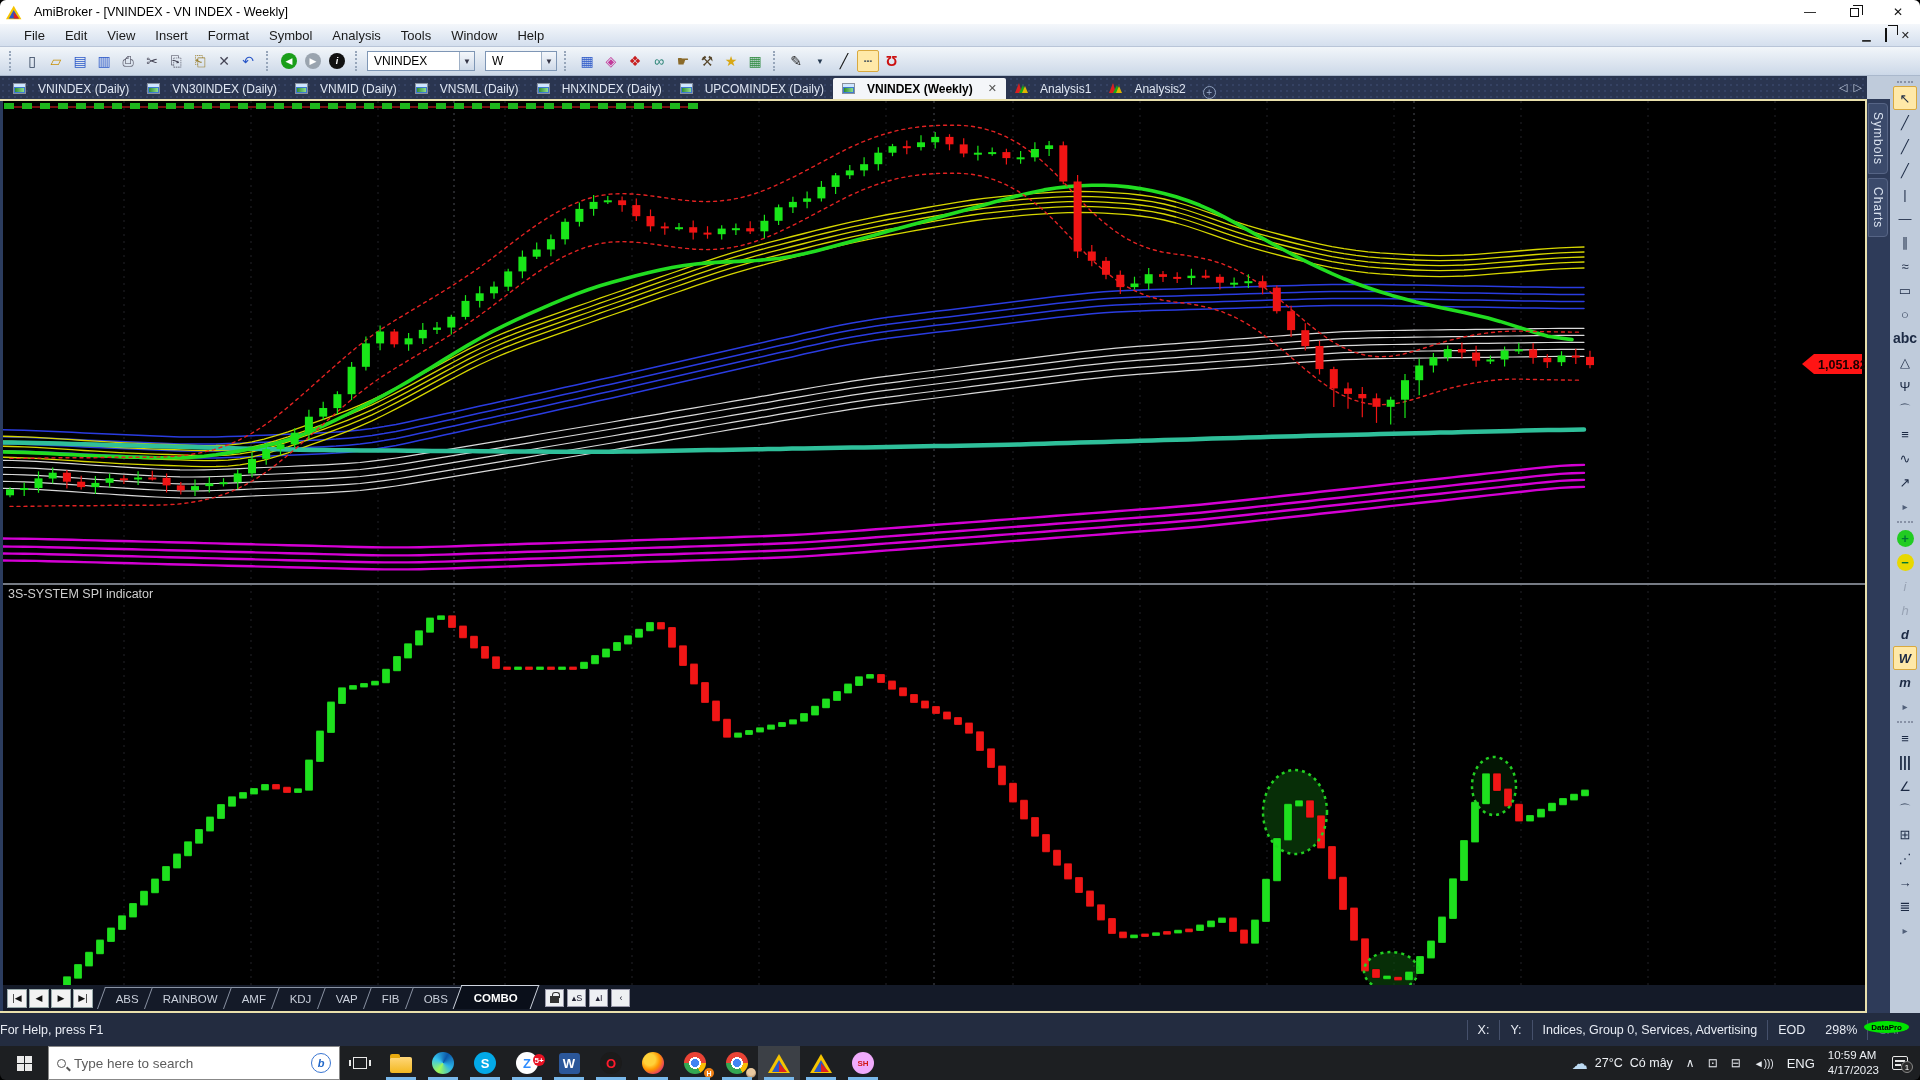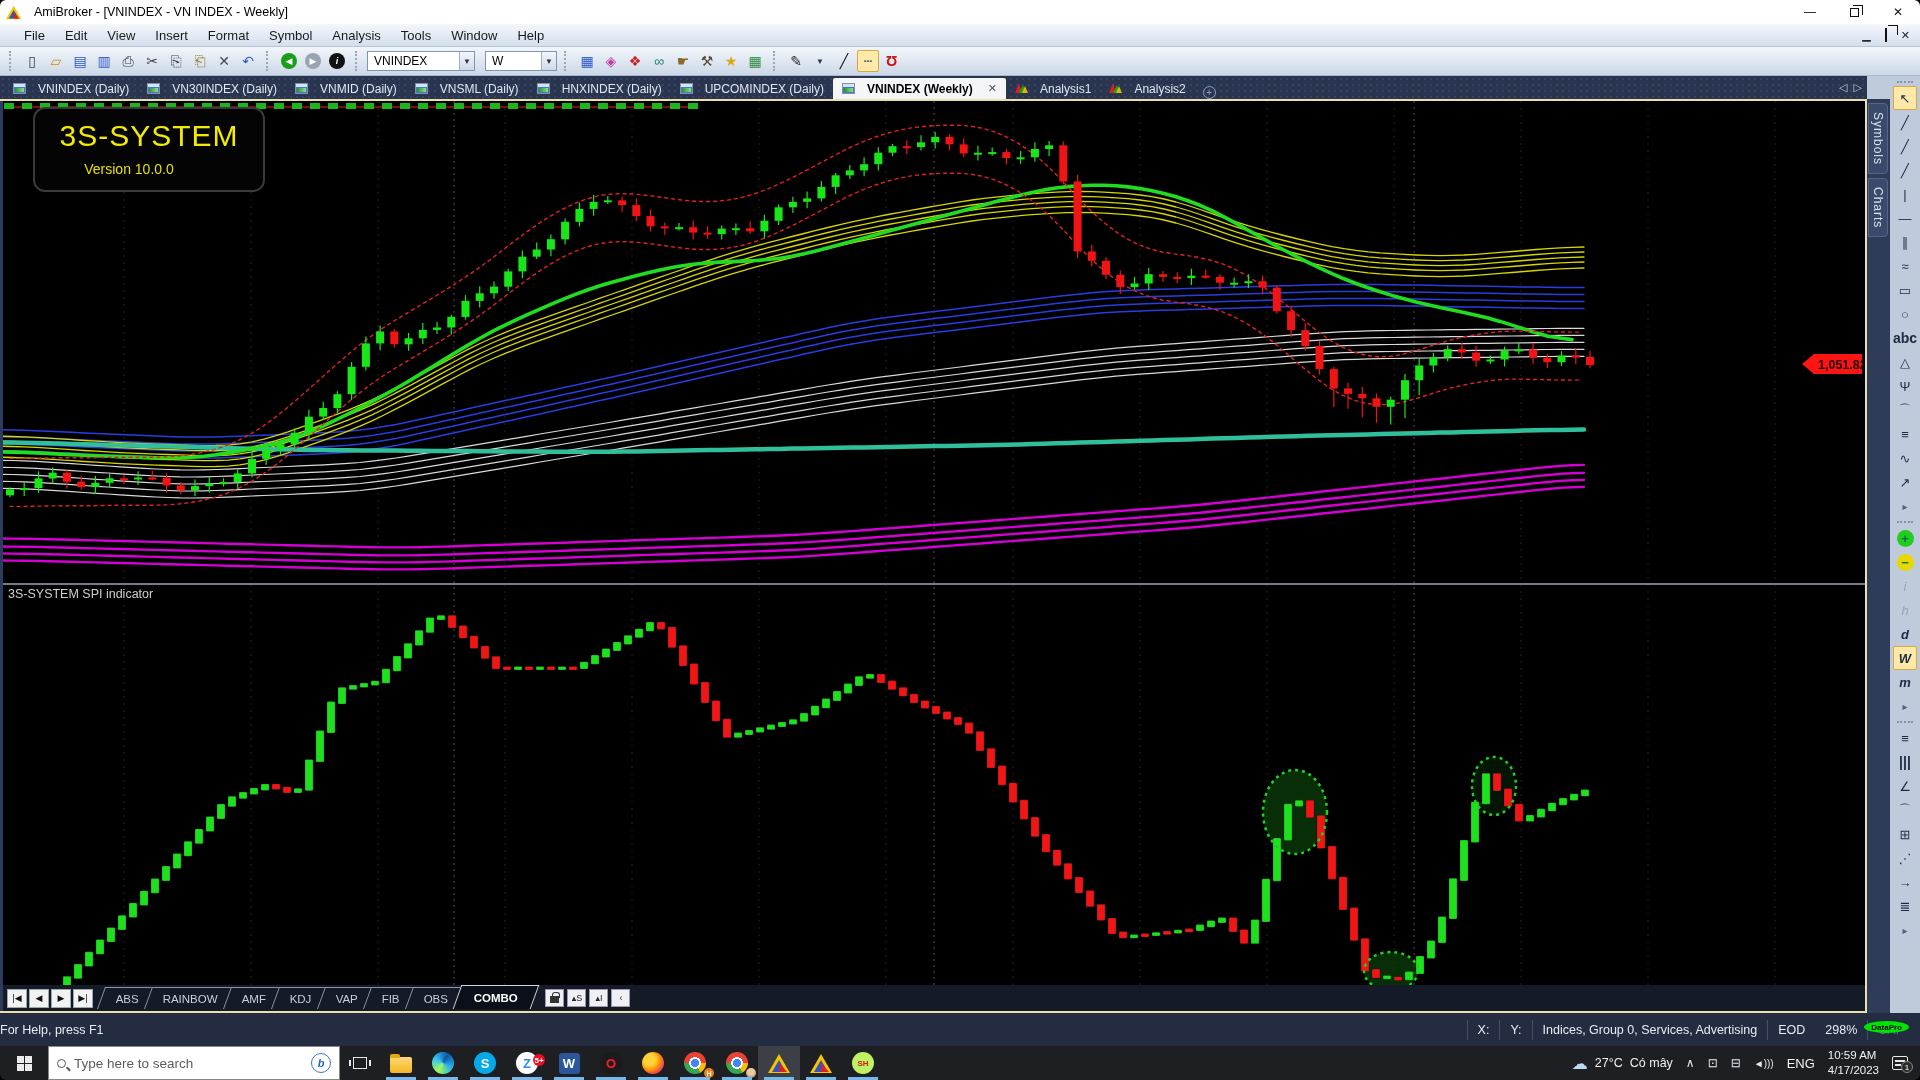--- a/index.html
+++ b/index.html
@@ -762,24 +762,20 @@
         <rect x="1526.0" y="814.9" width="8" height="6.7" rx="1" fill="#1ee01e" stroke="rgba(0,0,0,0.35)" stroke-width="0.6"></rect>
         <rect x="1537.0" y="808.8" width="8" height="8.6" rx="1" fill="#1ee01e" stroke="rgba(0,0,0,0.35)" stroke-width="0.6"></rect>
         <rect x="1548.0" y="802.7" width="8" height="8.6" rx="1" fill="#1ee01e" stroke="rgba(0,0,0,0.35)" stroke-width="0.6"></rect>
         <rect x="1559.0" y="797.9" width="8" height="7.3" rx="1" fill="#1ee01e" stroke="rgba(0,0,0,0.35)" stroke-width="0.6"></rect>
         <rect x="1570.0" y="793.8" width="8" height="6.6" rx="1" fill="#1ee01e" stroke="rgba(0,0,0,0.35)" stroke-width="0.6"></rect>
         <rect x="1581.0" y="789.6" width="8" height="6.6" rx="1" fill="#1ee01e" stroke="rgba(0,0,0,0.35)" stroke-width="0.6"></rect>
         <ellipse cx="1295" cy="812" rx="32" ry="42" fill="none" stroke="#22d022" stroke-width="2.5" stroke-dasharray="3,4"></ellipse>
         <ellipse cx="1391" cy="971" rx="27" ry="19" fill="none" stroke="#22d022" stroke-width="2.5" stroke-dasharray="3,4"></ellipse>
         <ellipse cx="1494" cy="786" rx="22" ry="29" fill="none" stroke="#22d022" stroke-width="2.5" stroke-dasharray="3,4"></ellipse>
       </svg>
-    <div class="logo-box">
-      <div class="lt">3S-SYSTEM</div>
-      <div class="lv">Version 10.0.0</div>
-    </div>
     <div class="spi-label">3S-SYSTEM SPI indicator</div>
     <div class="tanline-top"></div>
       <div class="tanline-bot"></div>
       <div class="tanline-right"></div>
 
     <div class="sheetbar" id="sheetbar">
         <span class="snav">|◀</span>
         <span class="snav">◀</span>
         <span class="snav">▶</span>
         <span class="snav">▶|</span>
@@ -939,21 +935,21 @@
         </span>
         <span class="appcell">
           <span class="amilogo">
             <i class="a1"></i>
             <i class="a2"></i>
             <i class="a3"></i>
           </span>
           <span class="uline"></span>
         </span>
         <span class="appcell">
-          <span class="ic-circle" style="background: #bef264; color: rgb(208, 24, 24); font-size: 8px;">SH</span>
+          <span class="ic-circle" style="background: #f0abfc; color: rgb(208, 24, 24); font-size: 8px;">SH</span>
           <span class="uline"></span>
         </span>
       </span>
     <div class="tray">
       <span class="wx">
         <span class="cloudg">☁</span>
         <span>27°C</span>
         <span>Có mây</span>
       </span>
       <span class="trayic">∧</span>

